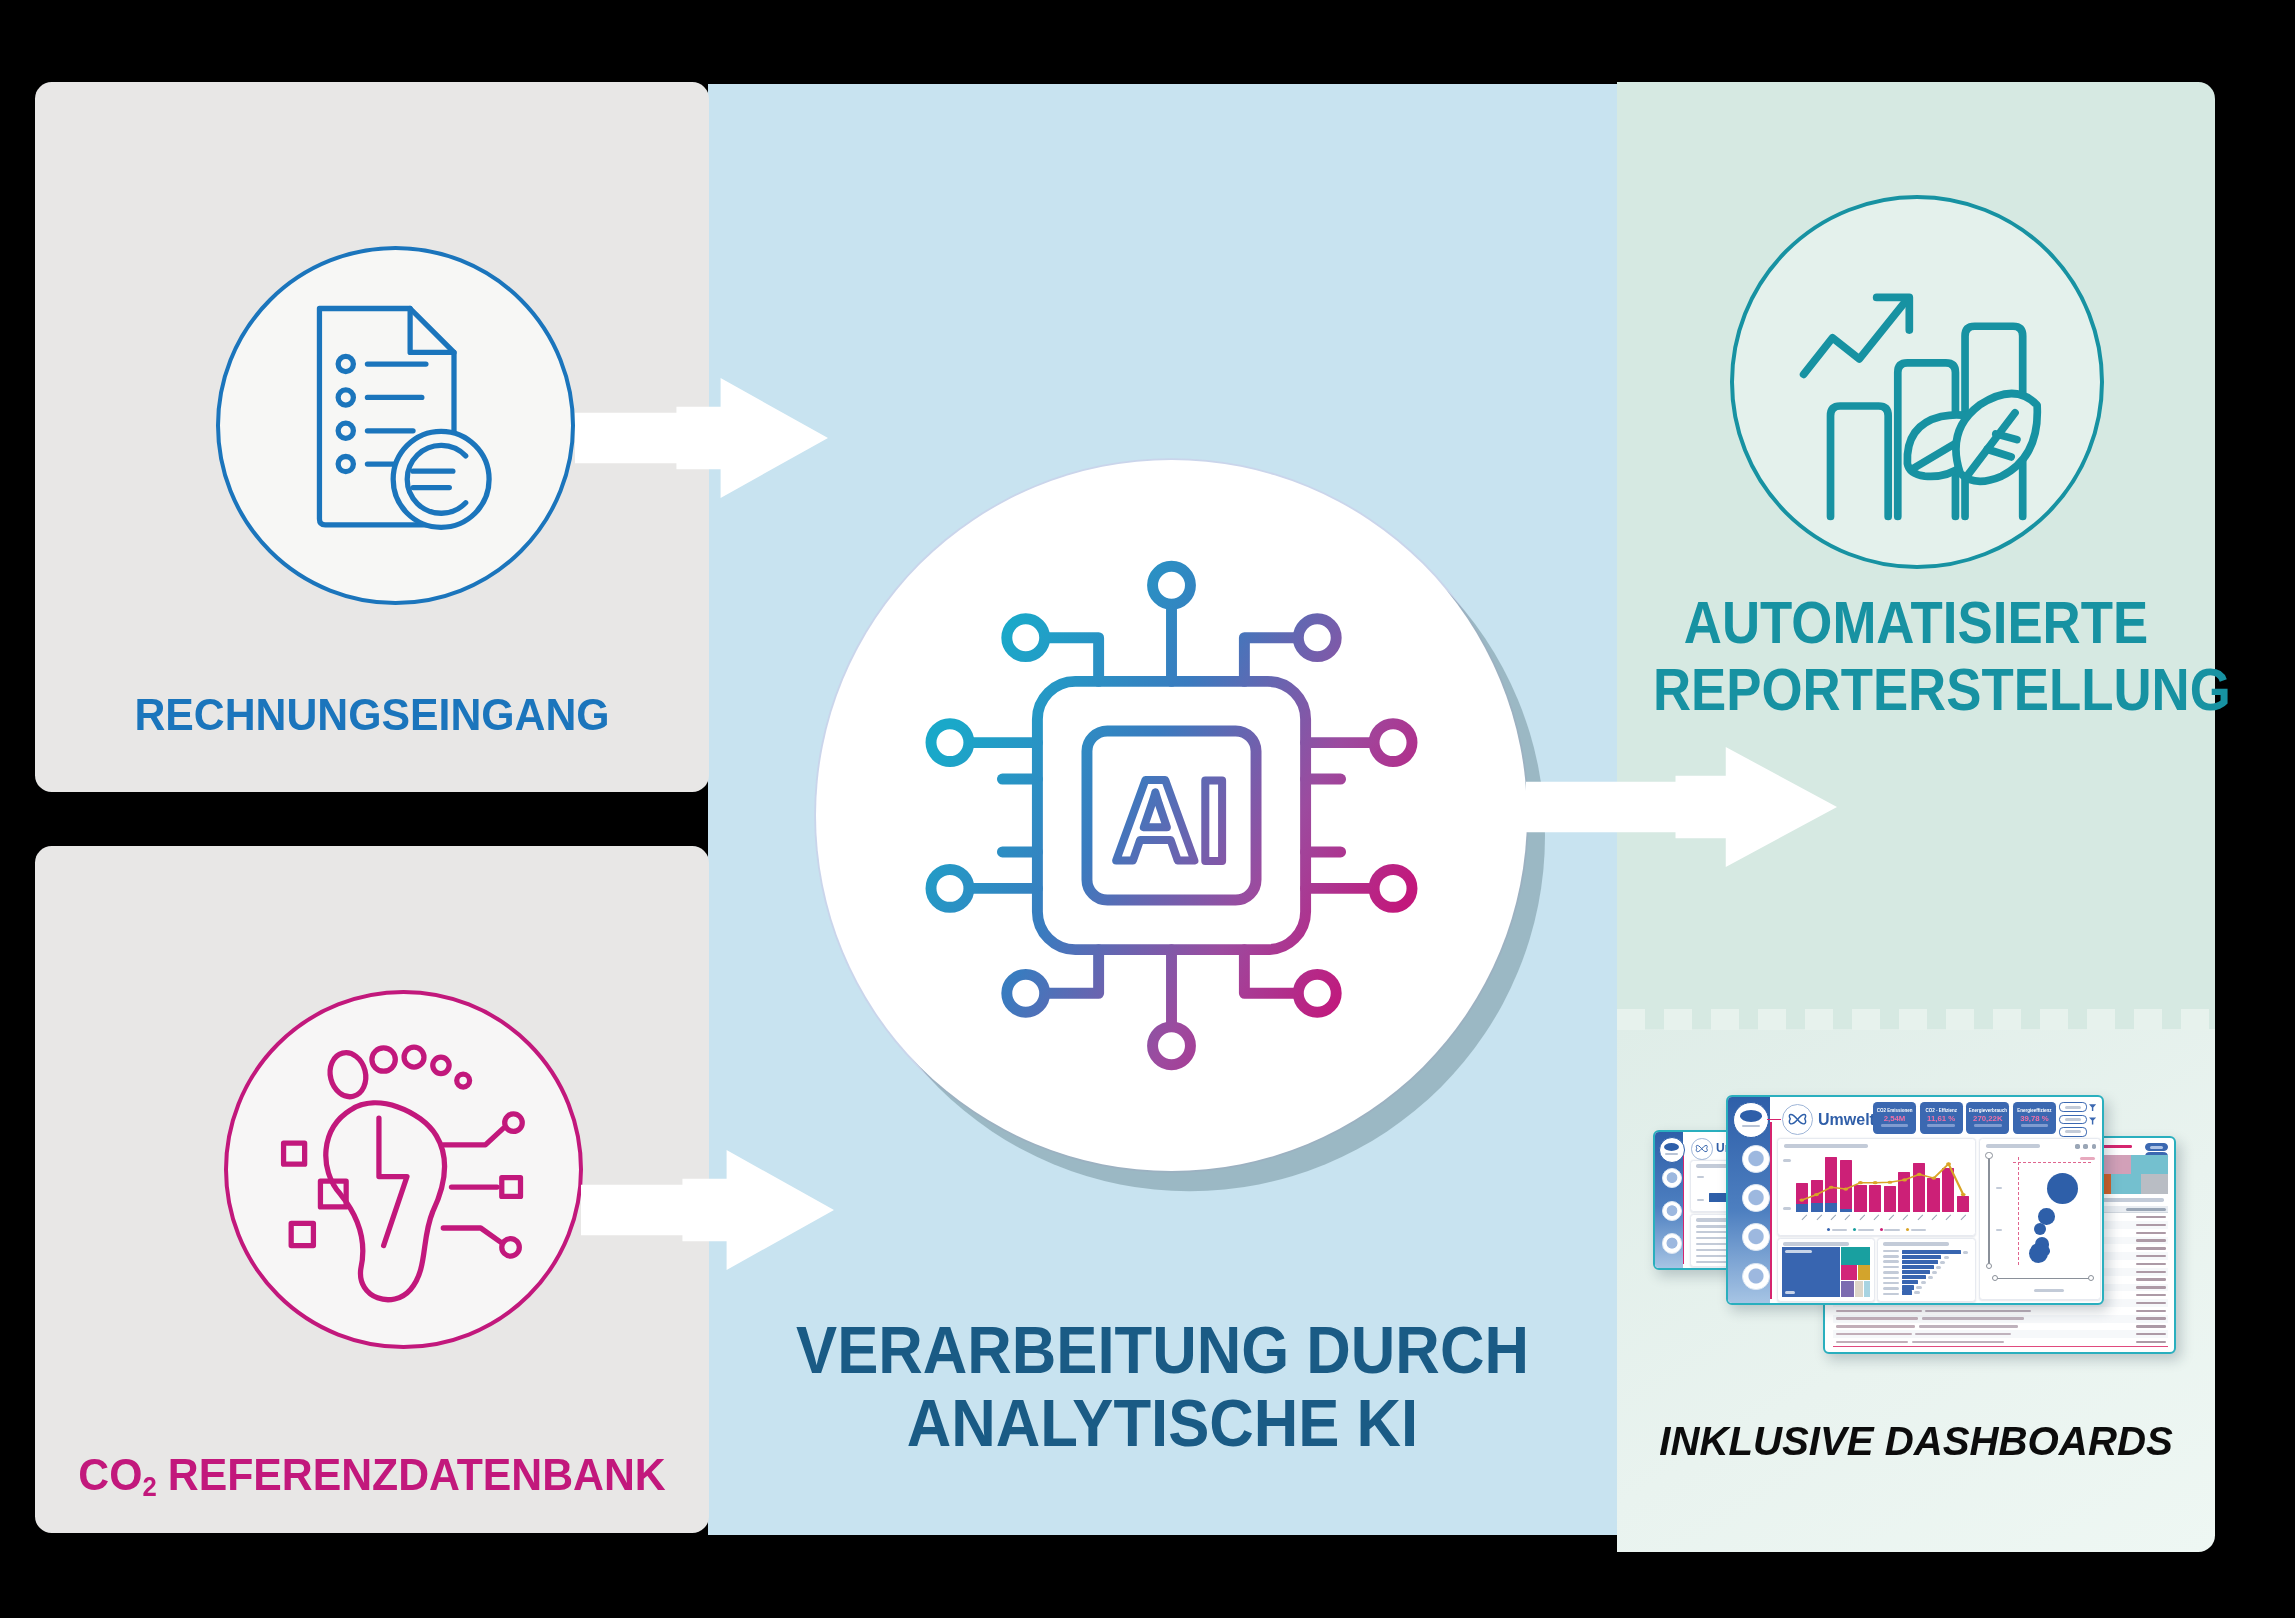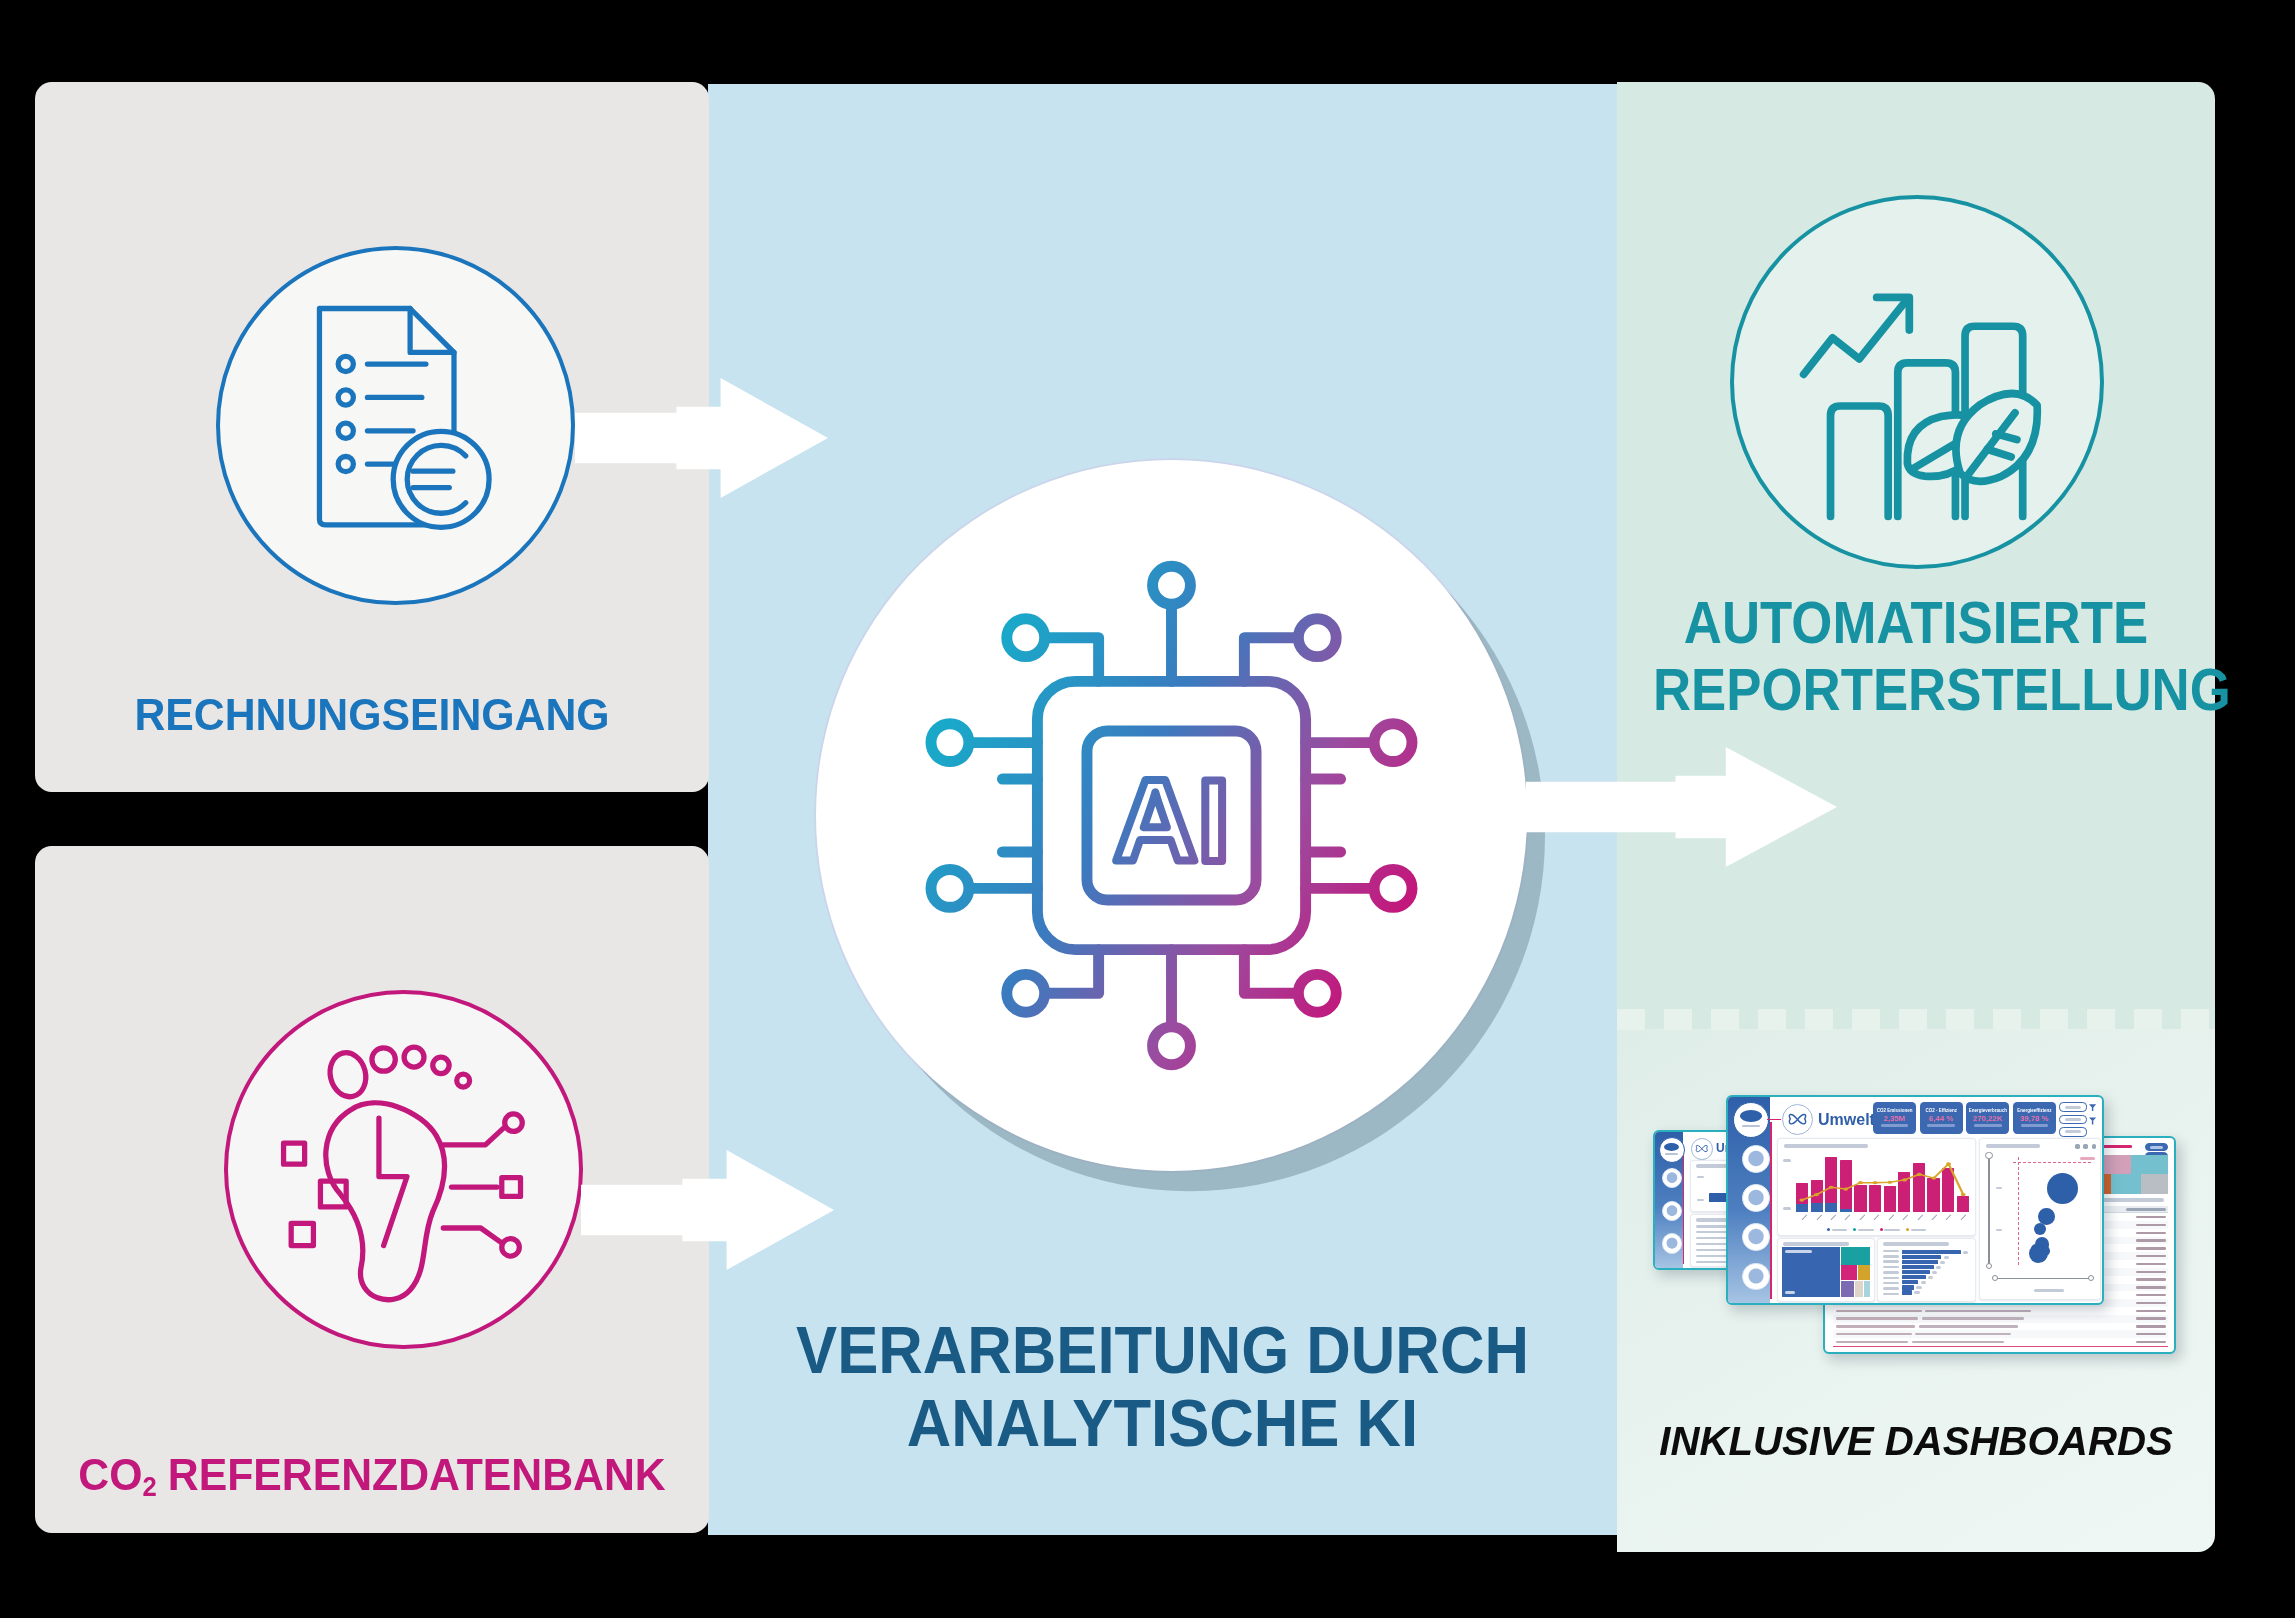--- a/index.html
+++ b/index.html
@@ -435,26 +435,26 @@
           <g fill="none" stroke="#2E5FA9" stroke-width="2">
         <path d="M20,20 C12,10 6,12 10,19 C6,26 12,30 20,20 Z"></path>
             <path d="M20,20 C28,10 34,12 30,19 C34,26 28,30 20,20 Z"></path>
           </g>
         </svg>
     </div>
     <div class="umwelt" style="left:90px;top:14.3px;font-size:16px;">Umwelt</div>
     <div id="kpi-row" style="position:absolute;left:145px;top:4.8px;width:183px;height:32px;display:flex;gap:3.6px;">
         <div class="kpi-card">
           <div class="kpi-title">CO2 Emissionen</div>
-          <div class="kpi-value">2,35M</div>
+          <div class="kpi-value">2,54M</div>
           <div class="kpi-sub"></div>
         </div>
         <div class="kpi-card">
           <div class="kpi-title">CO2 - Effizienz</div>
-          <div class="kpi-value">6,44 %</div>
+          <div class="kpi-value">11,61 %</div>
           <div class="kpi-sub"></div>
         </div>
         <div class="kpi-card">
           <div class="kpi-title">Energieverbrauch</div>
           <div class="kpi-value">270,22K</div>
           <div class="kpi-sub"></div>
         </div>
         <div class="kpi-card">
           <div class="kpi-title">Energieeffizienz</div>
           <div class="kpi-value">39,78 %</div>

